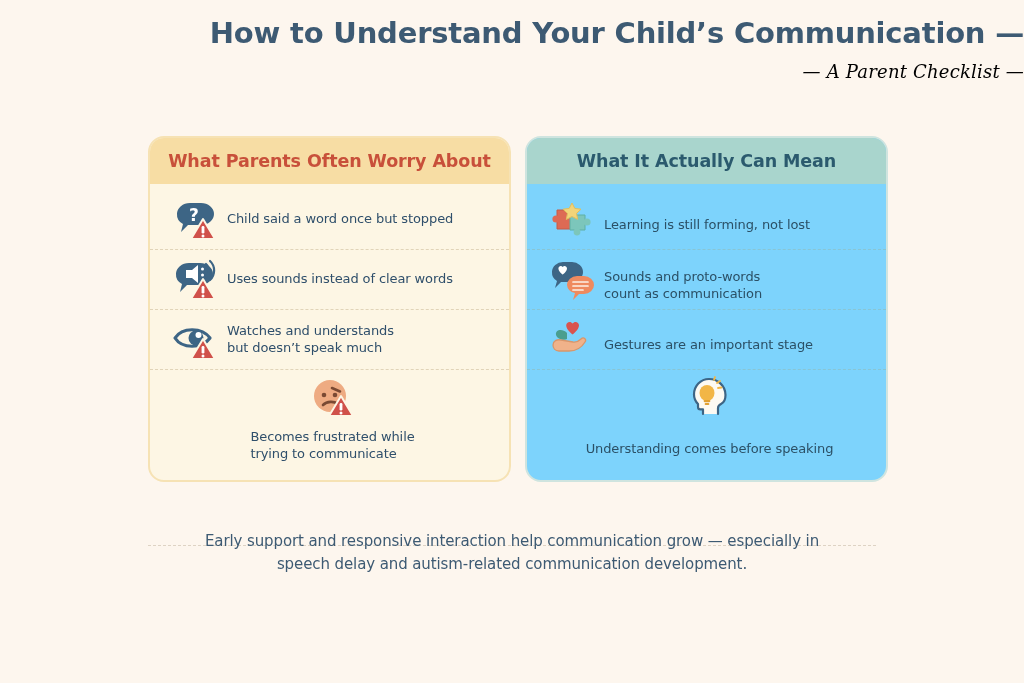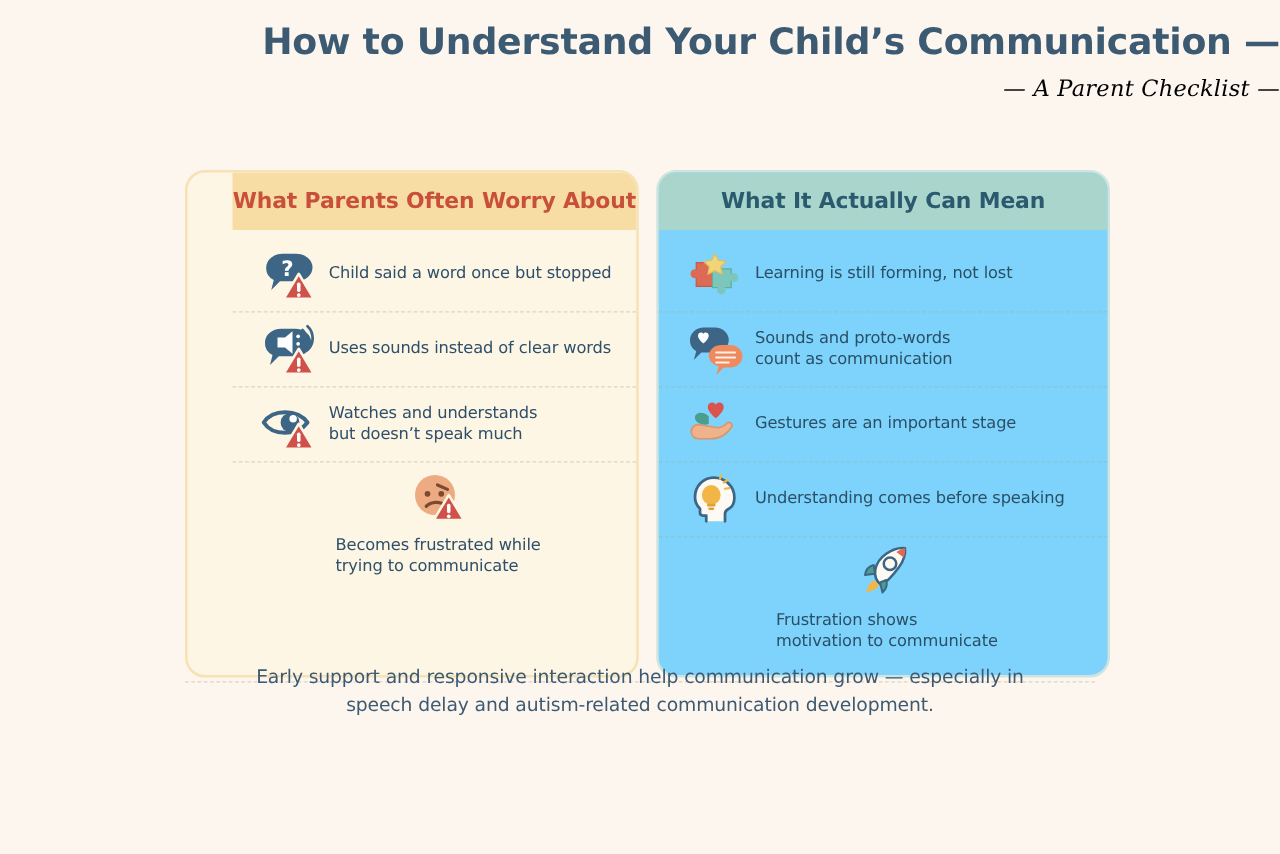--- a/index.html
+++ b/index.html
@@ -55,21 +55,20 @@
   .card {
     width: 363px;
     border-radius: 16px;
     overflow: hidden;
     box-sizing: border-box;
     position: relative;
   }
   .card-worry {
     background: #fdf6e4;
     border: 2px solid #f6e2b4;
-    padding-left: 36px;
   }
   .card-mean {
     background: #7dd3fc;
     border: 2px solid #cfe4df;
   }
   .card-head {
     height: 46px;
     display: flex;
     align-items: center;
     justify-content: center;
@@ -111,21 +110,21 @@
     position: relative;
   }
   .row-icon svg { display: block; width: 46px; height: 46px; }
 
   .row-label {
     font-size: 13px;
     color: #2f4f6b;
     line-height: 1.28;
     letter-spacing: -0.1px;
   }
-  .card-mean .row-label { color: #2b5066; }
+  .card-mean .row-label { color: #2b5066; margin-top: 12px; }
 
   
   .footer-divider {
     position: absolute;
     top: 545px;
     left: 148px;
     width: 728px;
     border-top: 1px dashed #ded3c4;
   }
   .footer-text {
@@ -275,33 +274,20 @@
               <g stroke="#f2b646" stroke-width="1.8" stroke-linecap="round">
                 <line x1="30" y1="9" x2="33" y2="7"></line>
                 <line x1="31" y1="14" x2="34.5" y2="13.5"></line>
                 <line x1="27" y1="6" x2="28" y2="3"></line>
               </g>
             </svg>
           </span>
           <span class="row-label">Understanding comes before speaking</span>
         </div>
 
-        <div class="row">
-          <span class="row-icon">
-            <svg viewBox="0 0 46 46">
-              <path d="M18 34 C10 28 12 16 22 9 C27 5.4 33 4 37 4.5 C37.6 8.6 36 15 32 20 C26 28 22 32 18 34 Z" fill="#fdfaf3" stroke="#3d6585" stroke-width="2" stroke-linejoin="round"></path>
-              <path d="M30 7.5 C33 5.5 35.5 4.6 37 4.5 C37.4 6.4 37 9 36 12 Z" fill="#dd6a54"></path>
-              <path d="M12 18 C8 19 5.5 22 5 26 L13 25 Z" fill="#4a9e8f" stroke="#3d6585" stroke-width="1.6" stroke-linejoin="round"></path>
-              <path d="M22 30 C23 34 22 37.5 19 40 L17 32 Z" fill="#4a9e8f" stroke="#3d6585" stroke-width="1.6" stroke-linejoin="round"></path>
-              <circle cx="25" cy="17" r="5" fill="#fdfaf3" stroke="#3d6585" stroke-width="2"></circle>
-              <path d="M12 30 C9 32 7 35 6 40 C11 39 14.5 37 16.5 34 Z" fill="#f2b646"></path>
-            </svg>
-          </span>
-          <span class="row-label">Frustration shows<br>motivation to communicate</span>
-        </div>
 
       </div>
     </div>
 
   </div>
 
   <div class="footer-divider"></div>
   <div class="footer-text">
     <div>Early support and responsive interaction help communication grow — especially in</div>
     <div>speech delay and autism-related communication development.</div>

